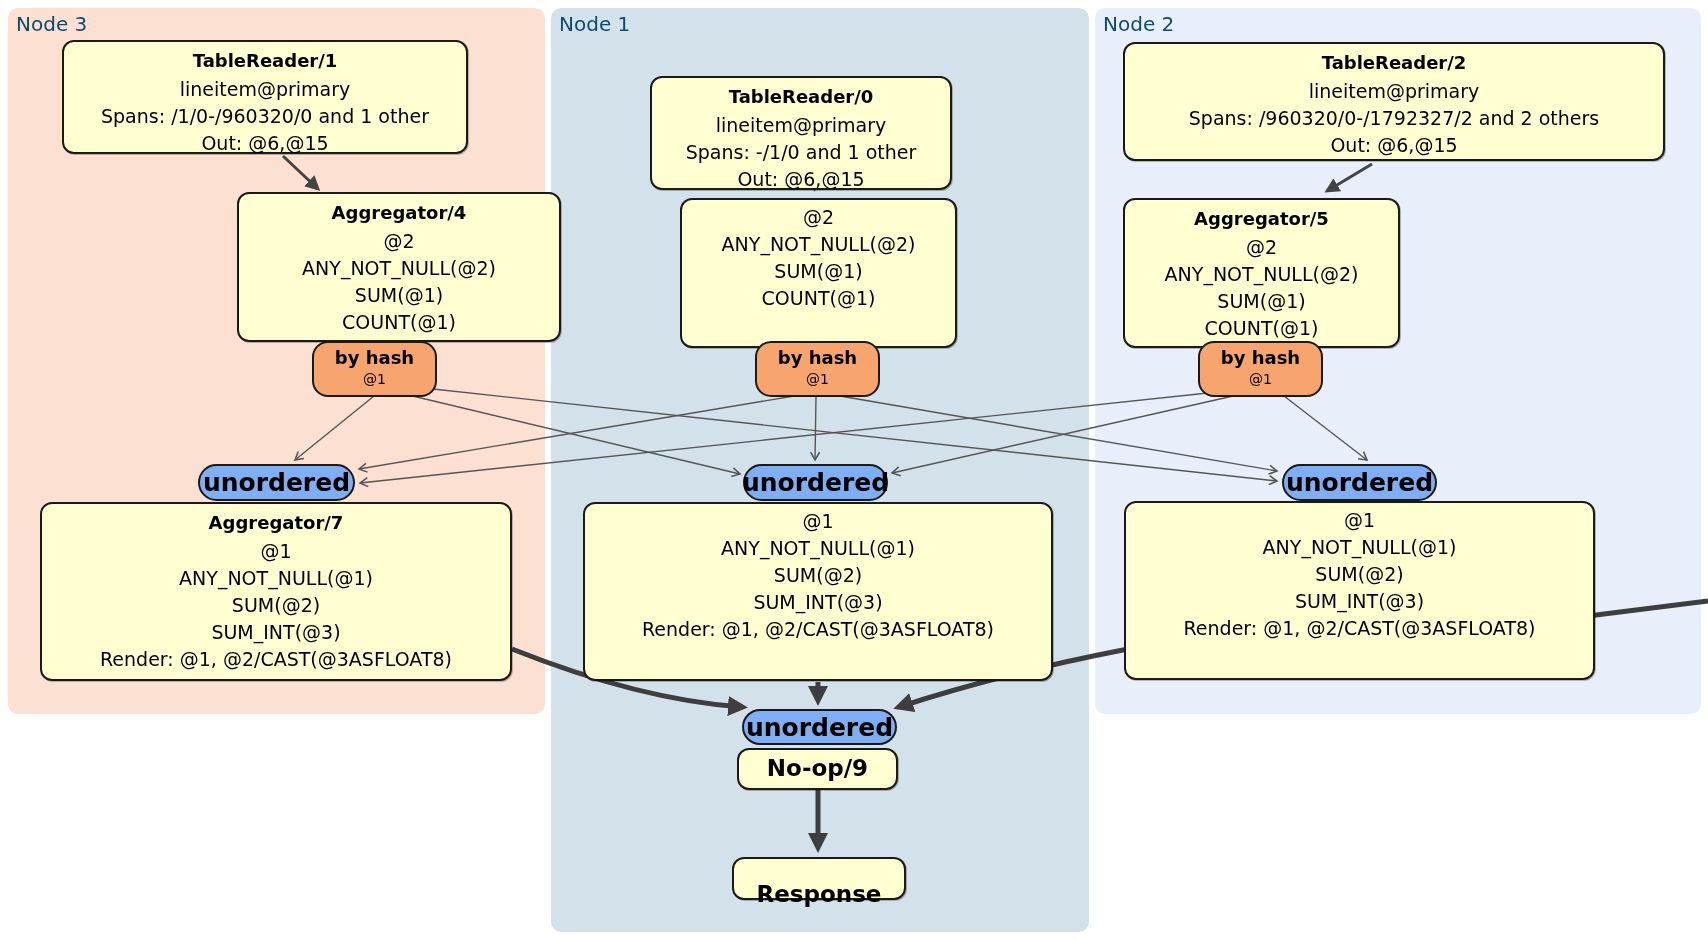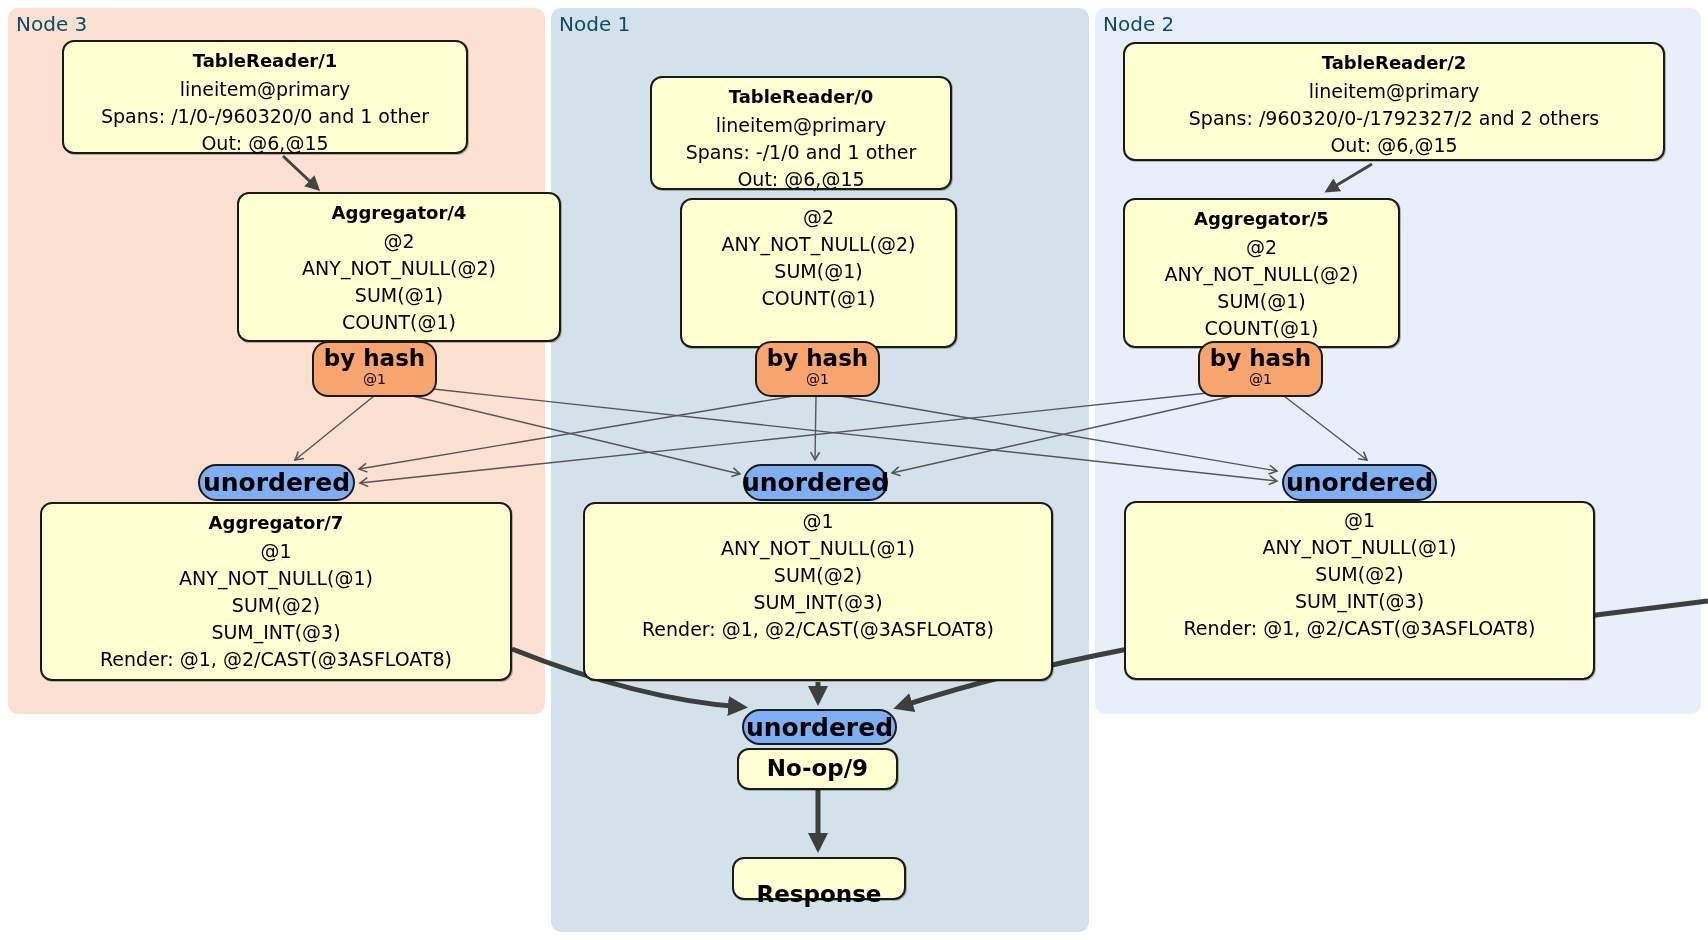--- a/index.html
+++ b/index.html
@@ -14,21 +14,21 @@
     position:absolute;background:#ffffd2;border:2px solid #1a1a1a;border-radius:12px;
     text-align:center;z-index:2;box-sizing:border-box;padding-top:4px;
     box-shadow:1px 1px 0 rgba(0,0,0,0.25);
   }
   .pbox .title{font-weight:bold;font-size:18px;line-height:30px;white-space:nowrap;}
   .pbox .row{font-size:19px;line-height:27px;white-space:nowrap;}
   .router{
     position:absolute;background:#f8a46f;border:2px solid #1a1a1a;border-radius:16px;
     text-align:center;z-index:2;box-sizing:border-box;padding-top:3px;
   }
-  .router .rlabel{font-weight:bold;font-size:23px;line-height:24px;}
+  .router .rlabel{font-weight:bold;font-size:18px;line-height:24px;}
   .router .rdetail{font-size:14px;line-height:18px;}
   .sync{
     position:absolute;background:#80aef3;border:2px solid #1a1a1a;border-radius:19px;
     text-align:center;z-index:2;box-sizing:border-box;
     font-weight:bold;font-size:25px;
     display:flex;align-items:center;justify-content:center;
   }
   .small-title .title{font-size:23px;line-height:36px;}
 </style>
 </head>

